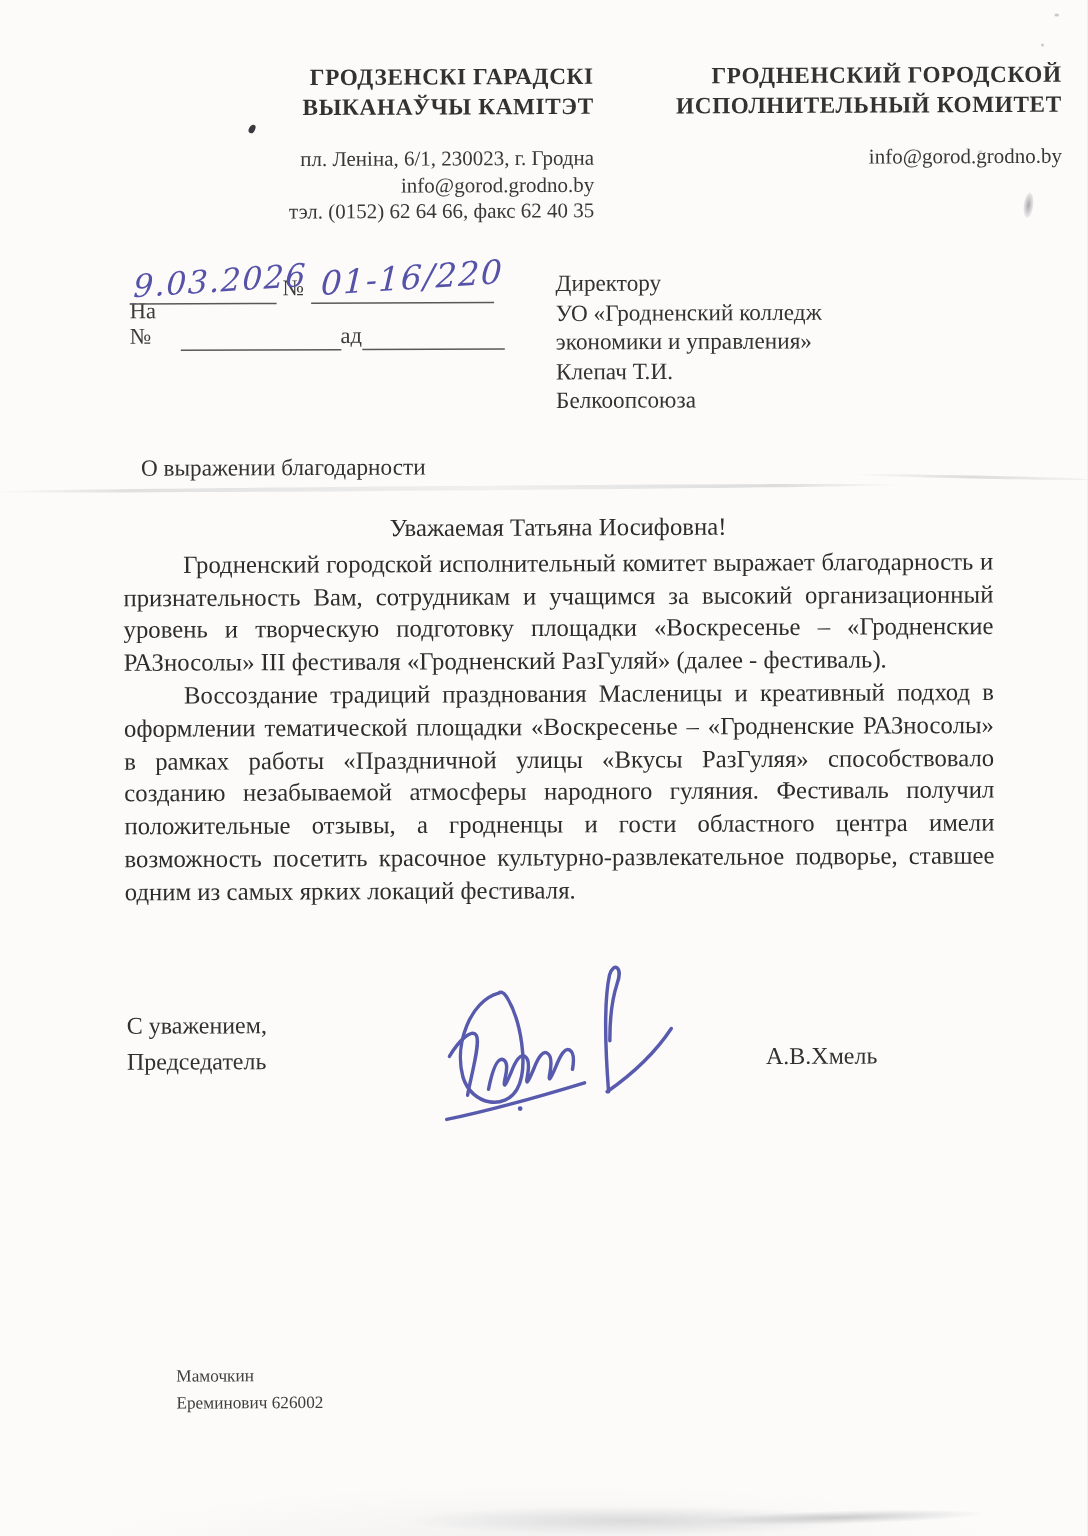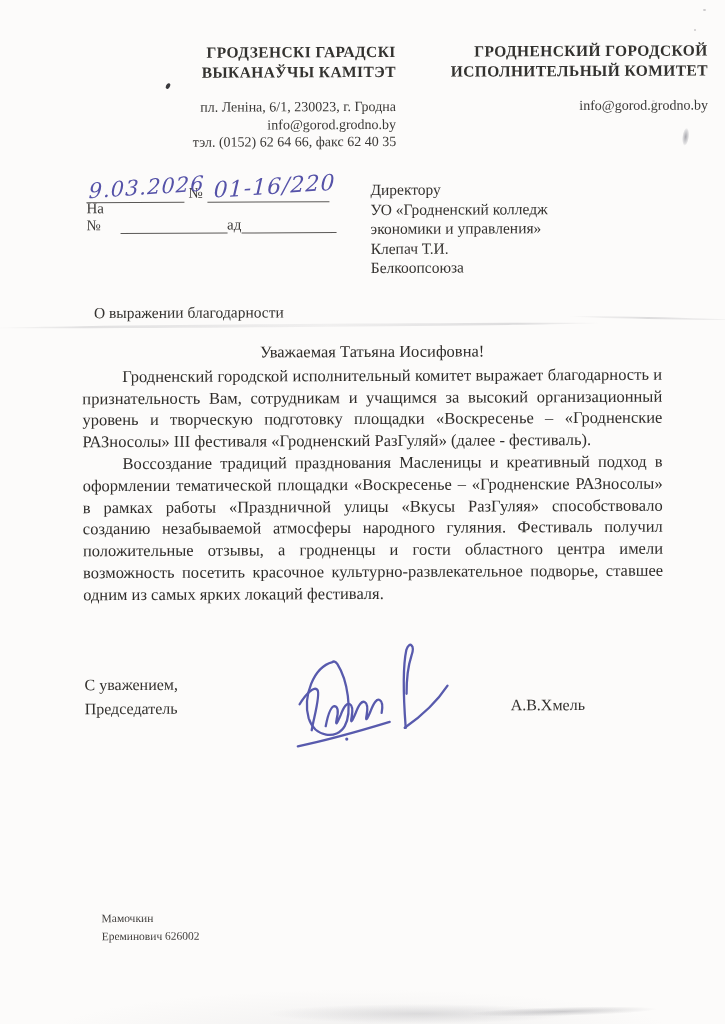--- a/index.html
+++ b/index.html
@@ -48,21 +48,21 @@
   .body-text{position:absolute;top:341px;left:83px;width:580px;font-size:16.5px;line-height:21.8px;color:#2f2d2a;}
   .salutation{text-align:center;margin-bottom:2px;}
   .body-text p{margin:0;text-align:justify;text-indent:40px;}
 
   
   .closing{position:absolute;top:672px;left:84px;font-size:16px;line-height:24px;color:#33312e;}
   .signature-svg{position:absolute;left:287px;top:640px;}
   .signer-name{position:absolute;top:697px;left:481px;font-size:16px;color:#33312e;margin-left:29px;}
 
   
-  .footer-ref{position:absolute;top:908px;left:100px;font-size:11.5px;line-height:18px;color:#403e3c;}
+  .footer-ref{position:absolute;top:908px;left:116px;font-size:11.5px;line-height:18px;color:#403e3c;}
 
   
   .crease-1{position:absolute;left:-8px;top:324px;width:610px;height:3px;border-radius:50%;
     background:linear-gradient(90deg,transparent 0%,rgba(140,140,146,.24) 15%,rgba(140,140,146,.10) 55%,rgba(140,140,146,.28) 86%,transparent 100%);
     transform:rotate(-0.45deg);}
   .crease-2{position:absolute;left:568px;top:317px;width:160px;height:2px;border-radius:50%;
     background:linear-gradient(90deg,transparent,rgba(140,140,146,.28),rgba(140,140,146,.08));transform:rotate(1.2deg);}
   .fax-smudge{position:absolute;left:681px;top:126px;width:9px;height:24px;
     background:radial-gradient(ellipse 50% 50% at 50% 45%,rgba(85,85,98,.50),rgba(85,85,98,.15) 60%,transparent 75%);
     transform:rotate(7deg);border-radius:40%;}

